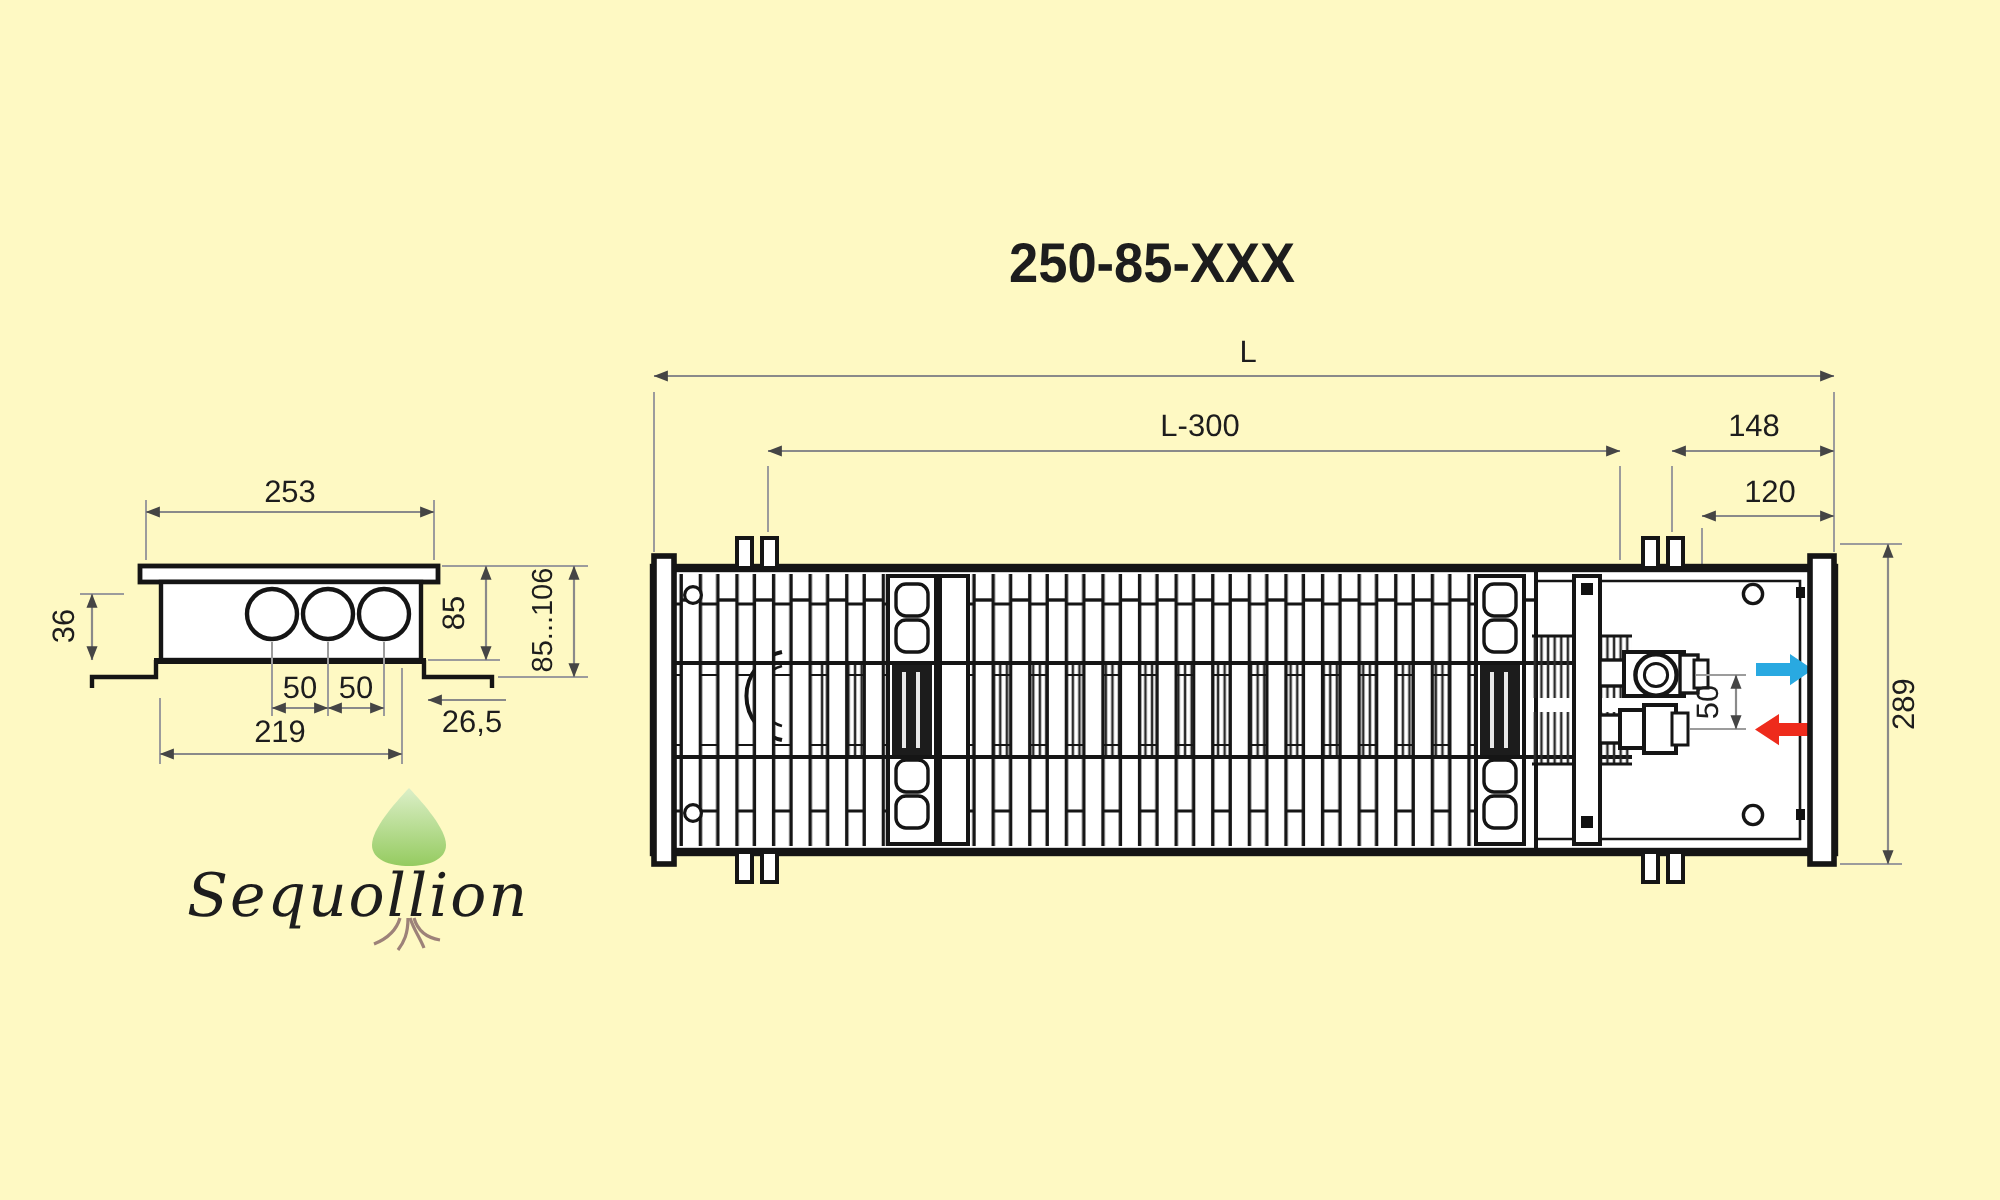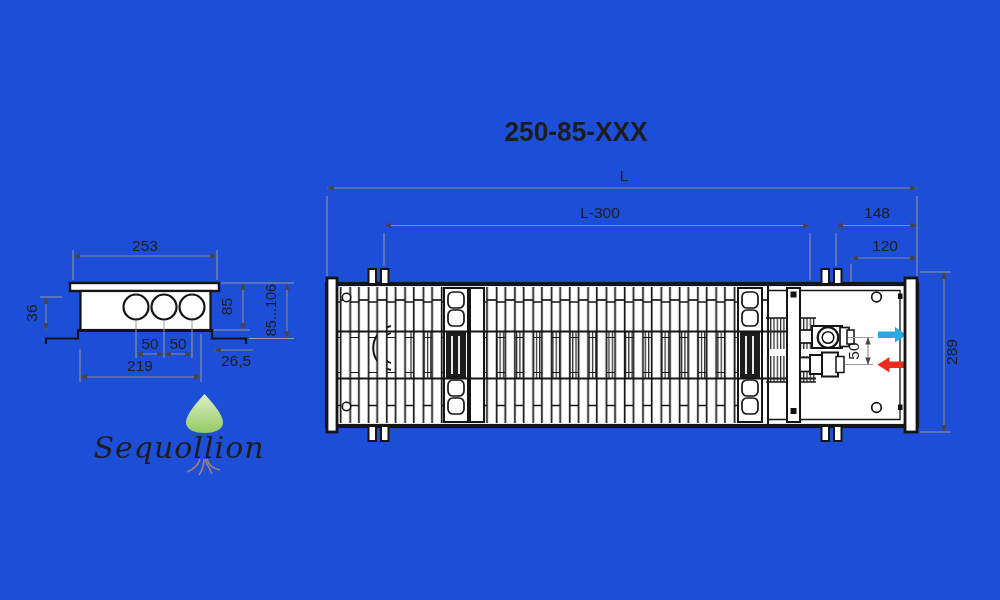--- a/index.html
+++ b/index.html
@@ -1,16 +1,16 @@
 <!DOCTYPE html>
 <html><head>
 <meta charset="utf-8">
 <style>
   html,body{margin:0;padding:0;background:#ffffff;}
-  #stage{position:relative;width:1000px;height:600px;background:#1d4ed8;overflow:hidden;
+  #stage{position:relative;width:1000px;height:600px;background:#fef9c3;overflow:hidden;
          font-family:"Liberation Sans",sans-serif;}
   svg{position:absolute;left:0;top:0;}
   text{fill:#1d1d1d;font-family:"Liberation Sans",sans-serif;}
   .dimline{stroke:#8a8a8a;stroke-width:1.1;fill:none;}
   .extline{stroke:#9c9c9c;stroke-width:1;fill:none;}
   .blk{stroke:#151515;fill:none;}
   .blkf{stroke:#151515;fill:#ffffff;}
   .dimtxt{font-size:15.5px;}
   .logo-text{font-family:"DejaVu Serif",serif;font-style:italic;font-size:30px;letter-spacing:1px;}
 </style>

